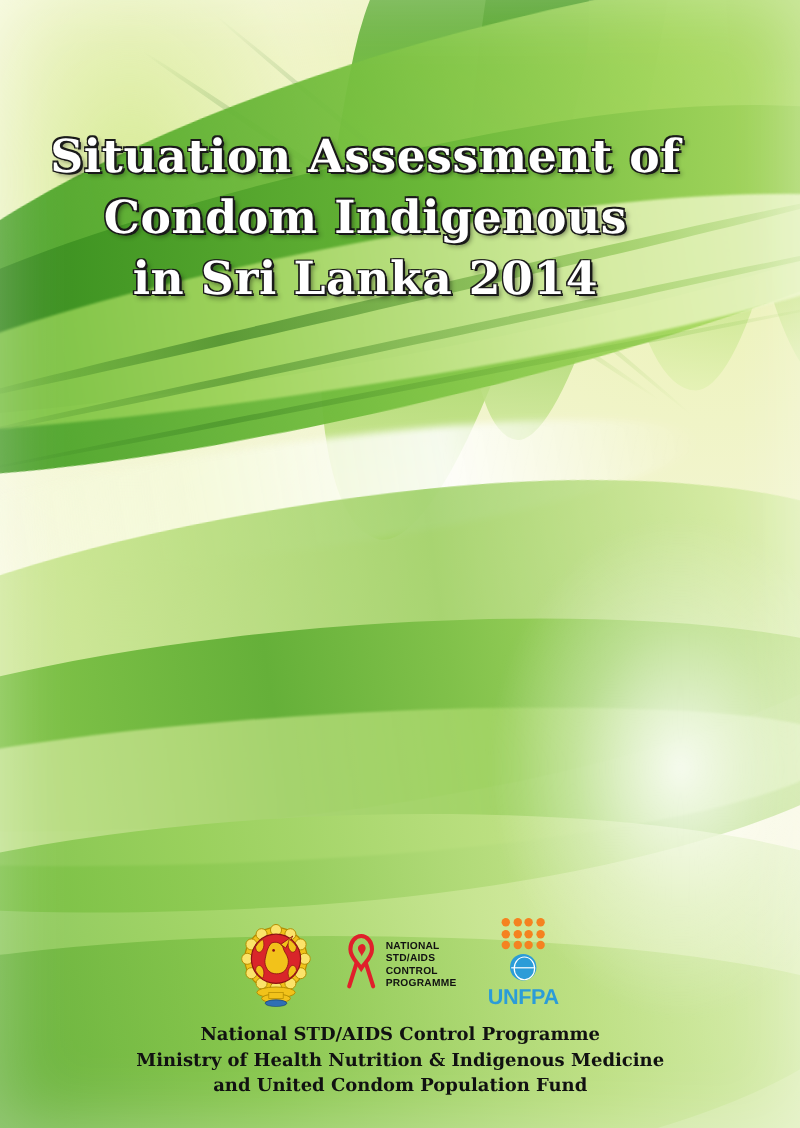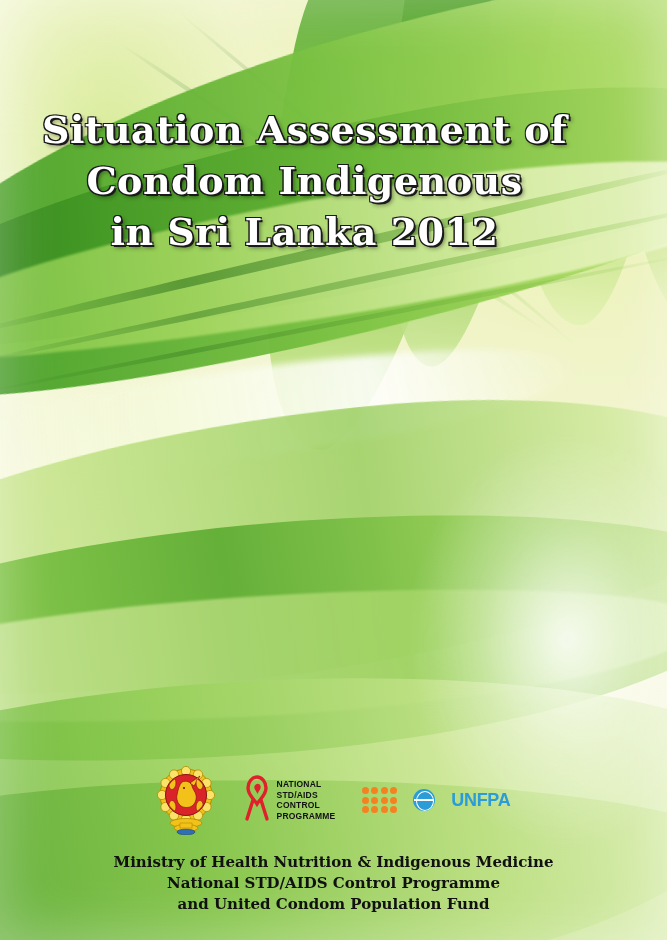--- a/index.html
+++ b/index.html
@@ -246,21 +246,22 @@
     font-size: 8.5px;
     line-height: 10.5px;
     color: #111111;
     letter-spacing: 0.2px;
     text-align: left;
   }
   
   .unfpa {
     display: flex;
     align-items: center;
-    gap: 16px;
+    gap: 4px;
+    flex-direction: column;
   }
   .unfpa-dots {
     display: grid;
     grid-template-columns: repeat(4, 7px);
     grid-template-rows: repeat(3, 7px);
     gap: 2.6px;
   }
   .unfpa-dots i {
     display: block;
     width: 7px; height: 7px;
@@ -344,21 +345,21 @@
   <div class="blade blade-e"></div>
   <div class="blade blade-e2"></div>
   <div class="blade blade-f"></div>
   <div class="blade blade-g"></div>
   <div class="sheen-right"></div>
   <div class="edge-vignette"></div>
 
   <div class="title-block">
     <div class="title-line">Situation Assessment of</div>
     <div class="title-line">Condom Indigenous</div>
-    <div class="title-line">in Sri Lanka 2012</div>
+    <div class="title-line">in Sri Lanka 2014</div>
   </div>
 
   <div class="logo-row">
 
     <div class="logo">
       <div class="crest">
         <svg width="58" height="70" viewBox="0 0 58 70" xmlns="http://www.w3.org/2000/svg">
 
           <circle cx="29" cy="30" r="26" fill="#f2c21a" stroke="#b38b00" stroke-width="1"></circle>
           <g stroke="#b38b00" stroke-width="0.8" fill="#fbe36a">
@@ -428,18 +429,18 @@
           <i></i>
           <i></i>
       </span>
       <span class="unfpa-globe"></span>
       <span class="unfpa-word">UNFPA</span>
     </div>
 
   </div>
 
   <div class="footer">
+    <div class="footer-line">National STD/AIDS Control Programme</div>
     <div class="footer-line">Ministry of  Health Nutrition &amp; Indigenous Medicine</div>
-    <div class="footer-line">National STD/AIDS Control Programme</div>
     <div class="footer-line">and United Condom Population Fund</div>
   </div>
 
 </div>
 
 </body></html>

